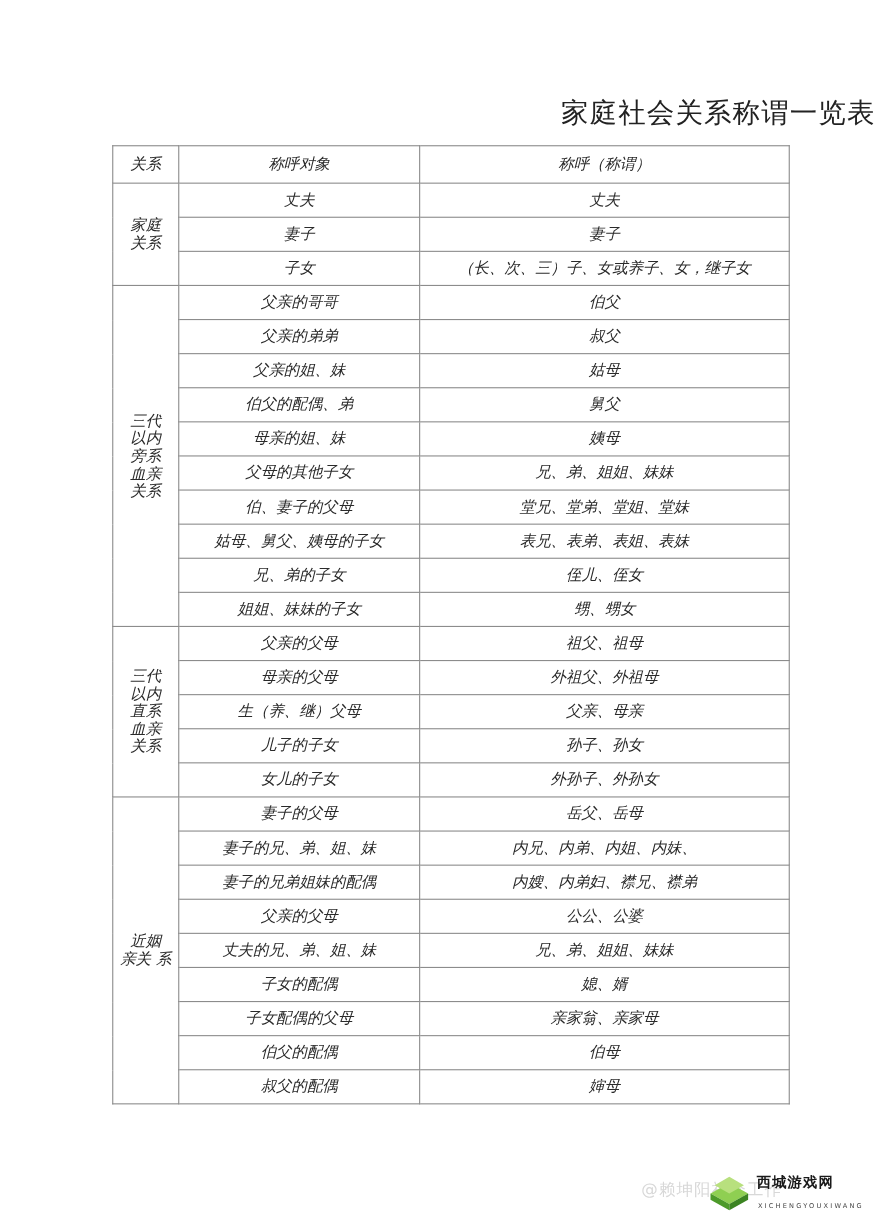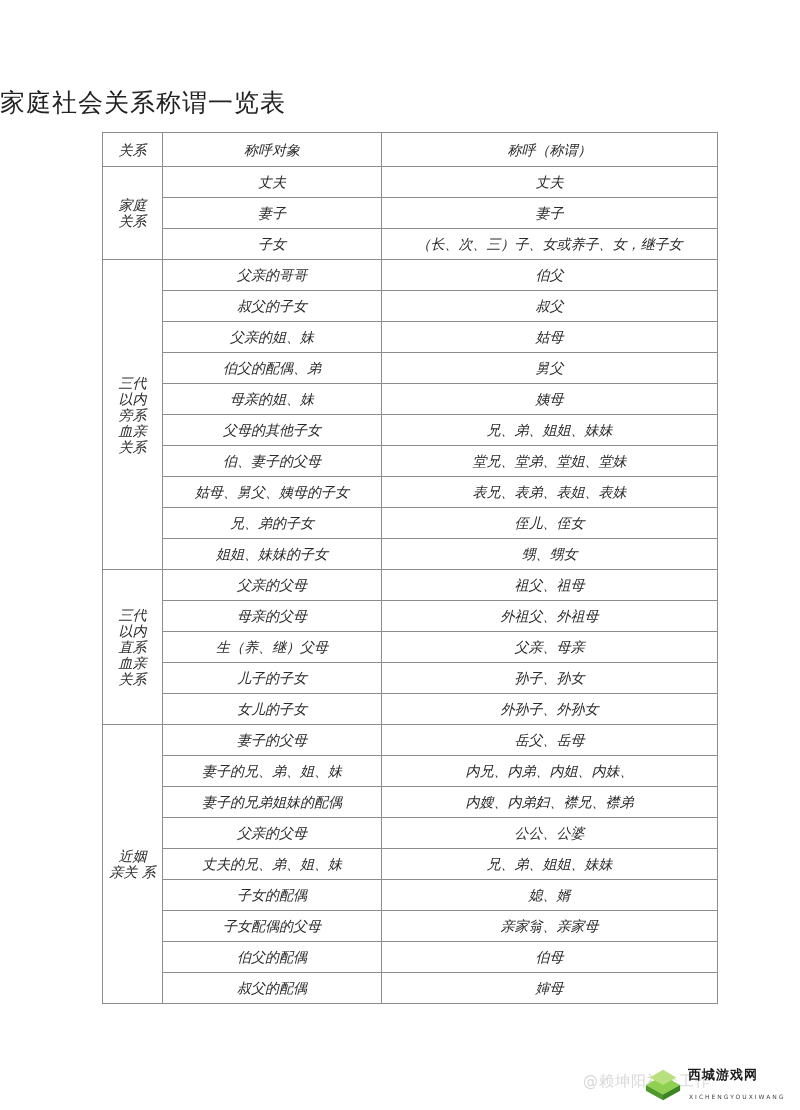--- a/index.html
+++ b/index.html
@@ -3,21 +3,21 @@
   <meta charset="utf-8">
   <style>
     html, body { margin: 0; padding: 0; background: #ffffff; }
     body {
       width: 800px; height: 1110px; position: relative; overflow: hidden;
       font-family: "DejaVu Serif", "Liberation Serif", serif;
       color: #2a2a2a;
     }
     .title {
       position: absolute; left: 0; width: 796px; top: 86px;
-      text-align: left; font-size: 25px; letter-spacing: 1px; color: #222;
+      text-align: right; font-size: 25px; letter-spacing: 1px; color: #222;
     }
     table.rel {
       position: absolute; left: 102px; top: 132px;
       width: 615px; border-collapse: collapse; table-layout: fixed;
       font-size: 14px;
       font-style: italic;
     }
     table.rel td, table.rel th {
       border: 1px solid #8c8c8c;
       text-align: center; vertical-align: middle;
@@ -90,21 +90,21 @@
           <span>三代</span>
           <span>以内</span>
           <span>旁系</span>
           <span>血亲</span>
           <span>关系</span>
         </td>
         <td>父亲的哥哥</td>
         <td>伯父</td>
       </tr>
       <tr>
-        <td>叔父的子女</td>
+        <td>父亲的弟弟</td>
         <td>叔父</td>
       </tr>
       <tr>
         <td>父亲的姐、妹</td>
         <td>姑母</td>
       </tr>
       <tr>
         <td>伯父的配偶、弟</td>
         <td>舅父</td>
       </tr>

